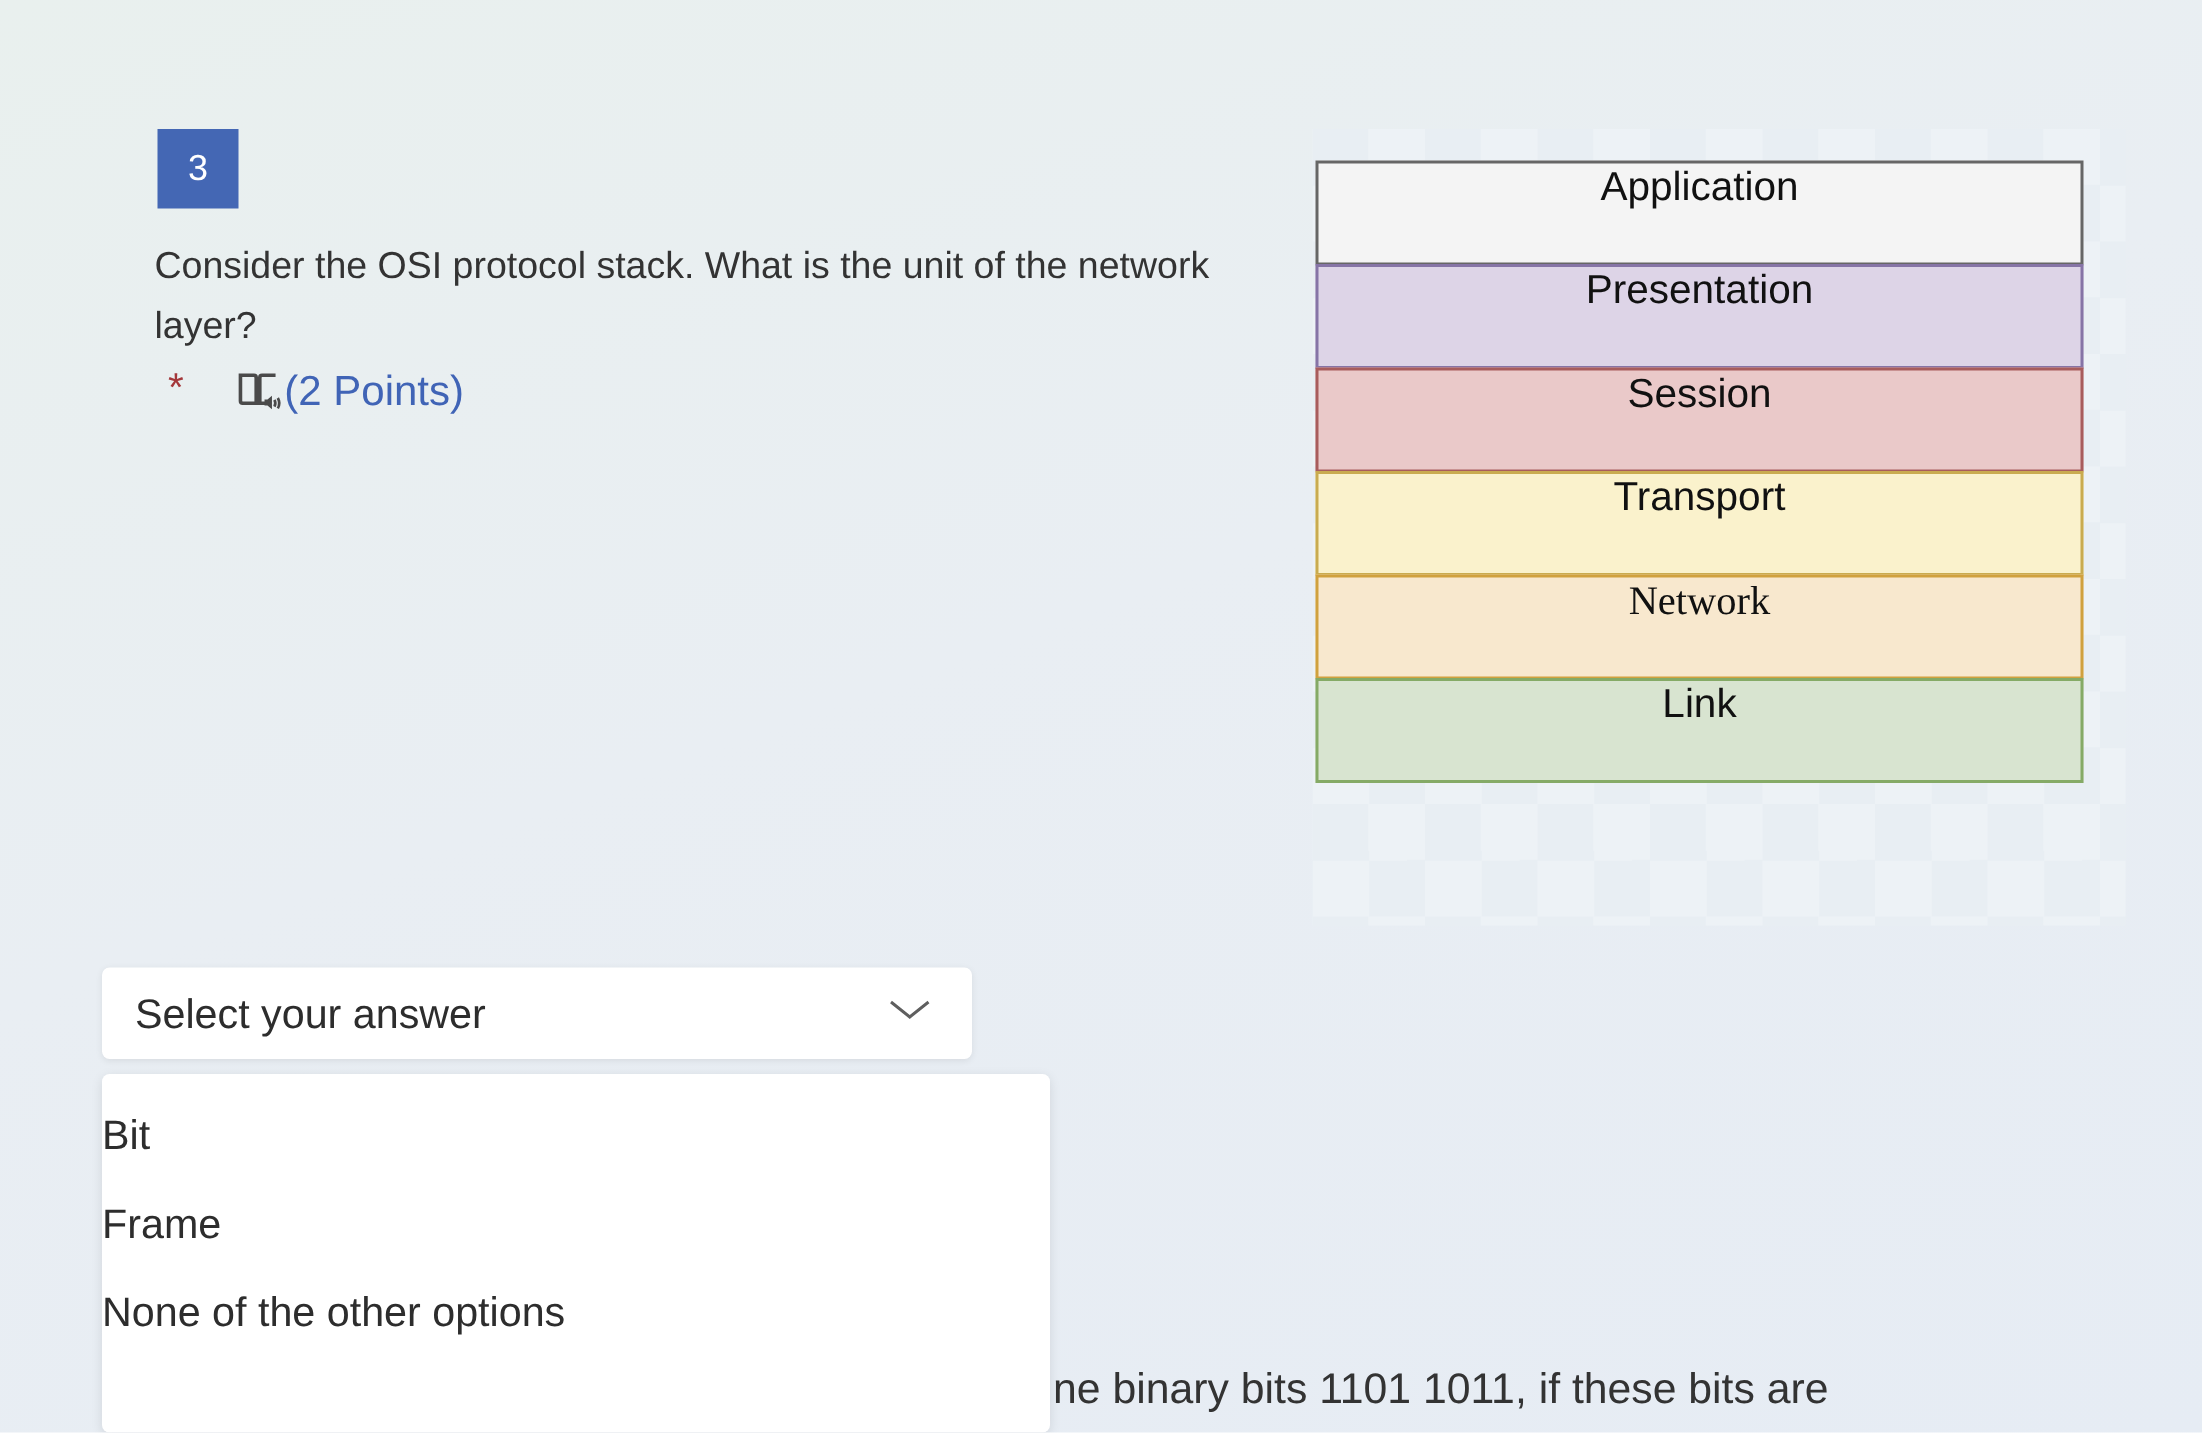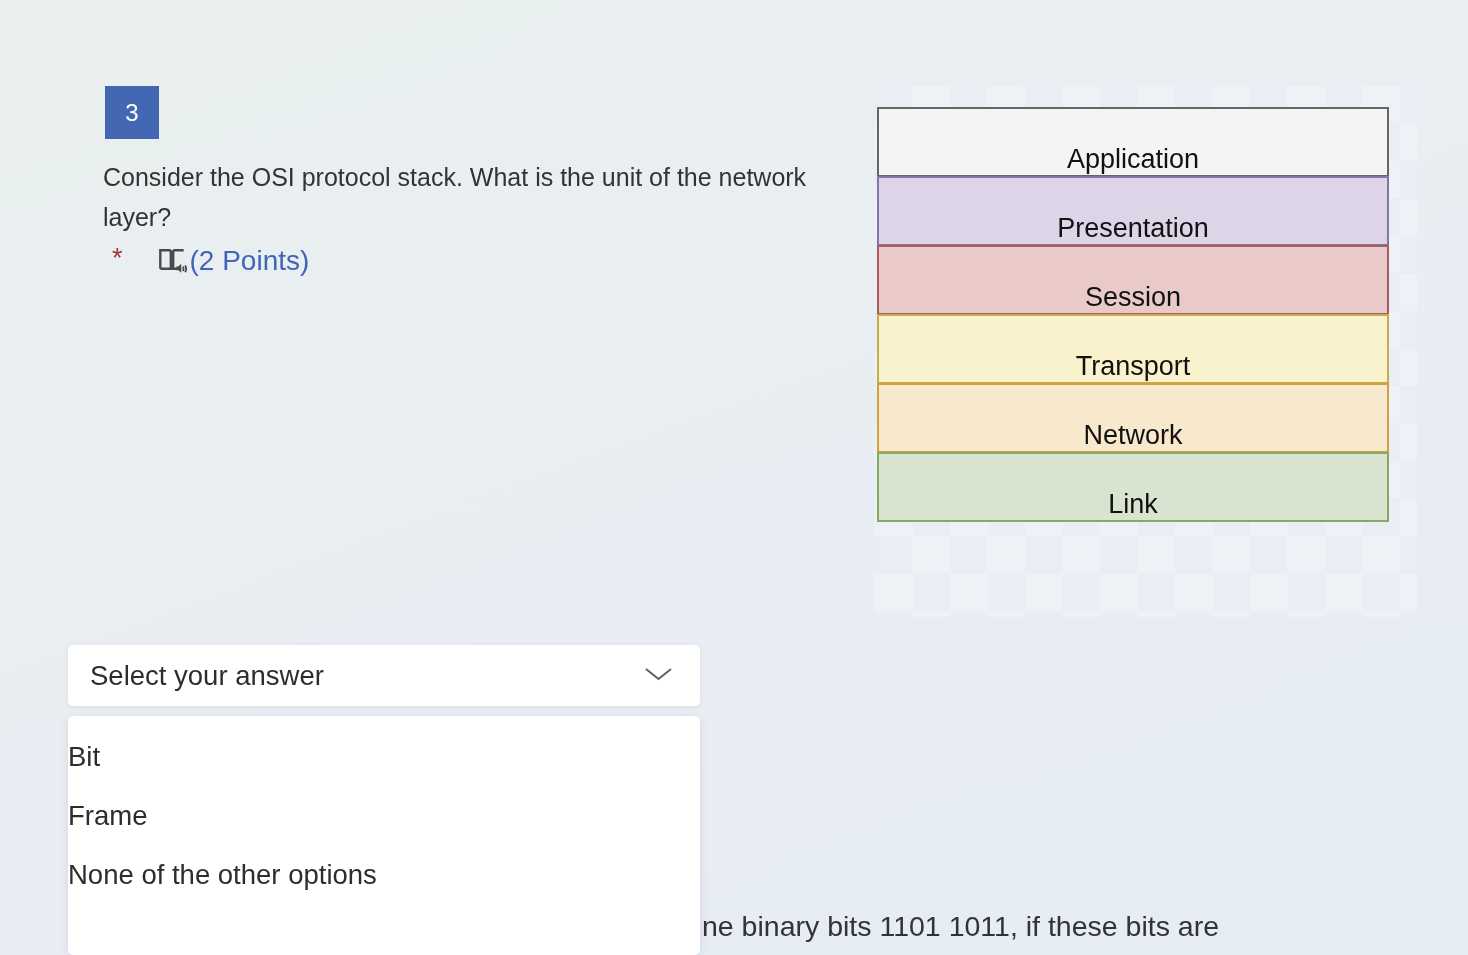--- a/index.html
+++ b/index.html
@@ -36,27 +36,27 @@
   .osi-region{
     left:875px;top:86px;width:542px;height:531px;
     background:repeating-conic-gradient(#edf2f6 0% 25%, #e8eef3 0% 50%);
     background-size:75px 75px;
   }
   .osi-table{
     position:absolute;left:2px;top:22px;width:512px;
   }
   .osi-row{
     height:66px;border:2px solid #888;margin-top:-1px;
-    display:flex;align-items:flex-end;justify-content:center;
+    display:flex;align-items:flex-start;justify-content:center;
     font-size:27px;color:#111111;
   }
 
   
   .select{
-    left:68px;top:645px;width:632px;height:61px;background:#ffffff;
+    left:68px;top:645px;width:580px;height:61px;background:#ffffff;
     border-radius:5px;box-shadow:0 1px 5px rgba(0,0,0,.08);
     display:flex;align-items:center;z-index:4;
   }
   .select-text{font-size:27.5px;color:#2d2d2d;padding-left:22px;flex:1;}
   .select .chev{margin-right:26px;}
 
   
   .panel{
     left:68px;top:716px;width:632px;height:239px;background:#ffffff;
     border-radius:5px;box-shadow:0 2px 8px rgba(0,0,0,.10);
@@ -102,21 +102,21 @@
     </div>
     <div class="osi-row" style="background: rgb(221, 212, 231); border-color: rgb(134, 116, 166);">
       <span>Presentation</span>
     </div>
     <div class="osi-row" style="background: rgb(234, 201, 201); border-color: rgb(168, 92, 92);">
       <span>Session</span>
     </div>
     <div class="osi-row" style="background: rgb(250, 242, 204); border-color: rgb(201, 171, 79);">
       <span>Transport</span>
     </div>
-    <div class="osi-row" style="background: rgb(248, 232, 206); border-color: rgb(208, 161, 62);">
+    <div class="osi-row" style="background: rgb(248, 232, 206); border-color: rgb(208, 161, 62); font-family: Liberation Serif, serif;">
       <span>Network</span>
     </div>
     <div class="osi-row" style="background: rgb(216, 228, 208); border-color: rgb(133, 170, 102);">
       <span>Link</span>
     </div>
   </div>
 </div>
 
 <div class="abs preview">
   <div>ne binary bits 1101 1011, if these bits are</div>

